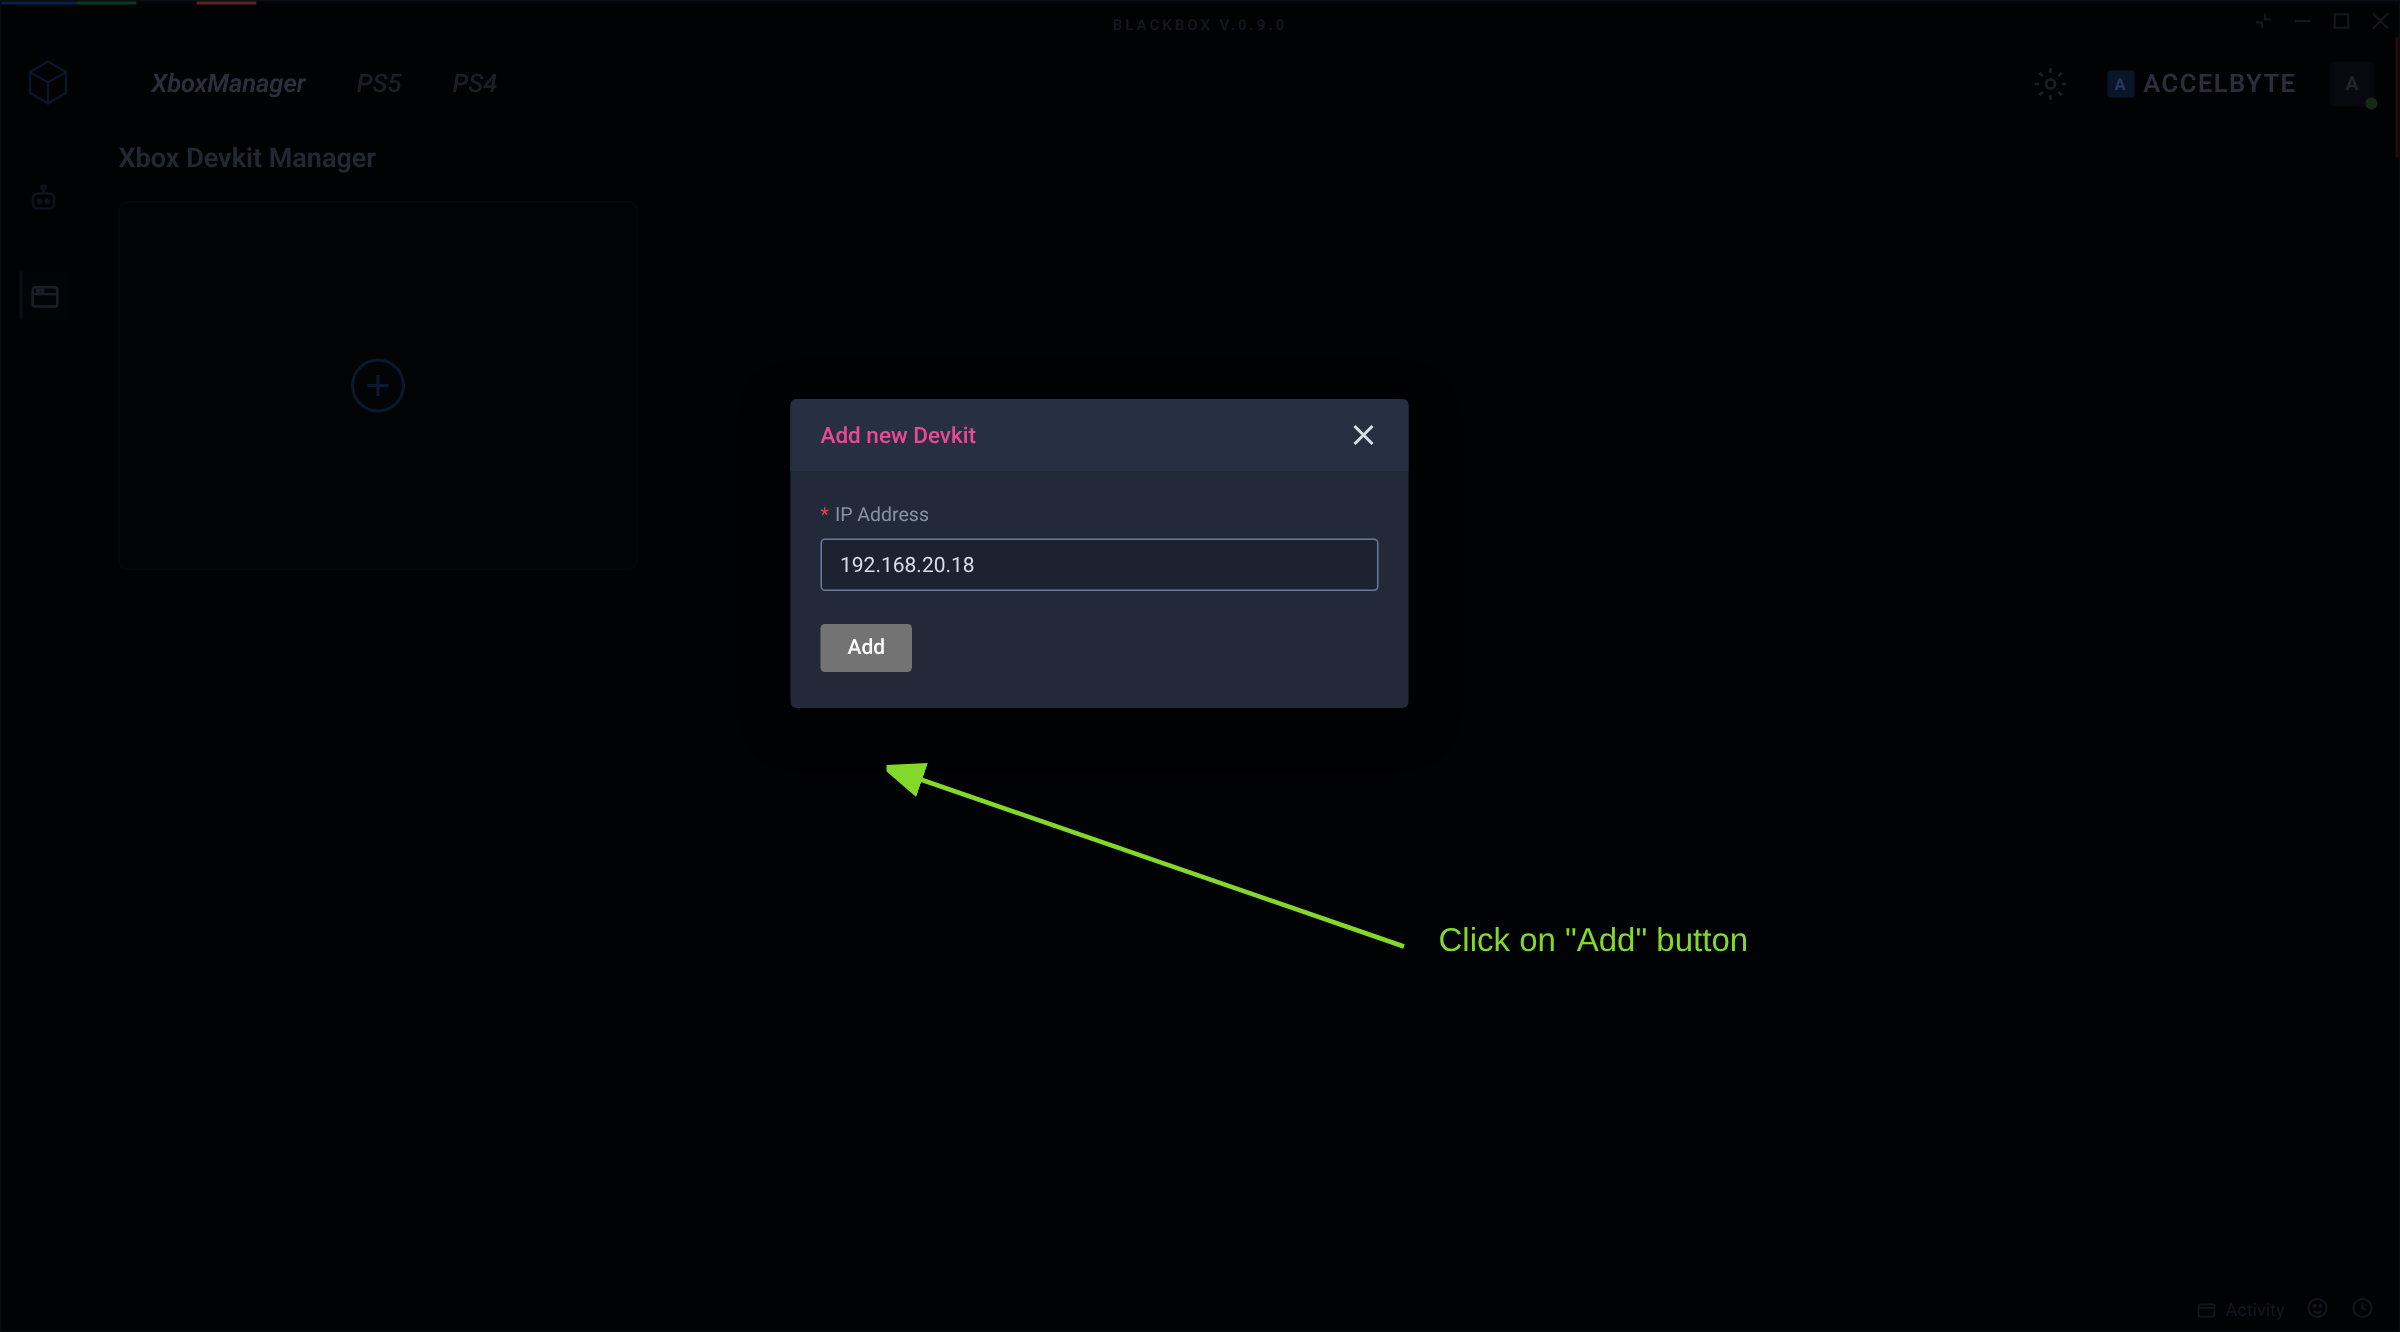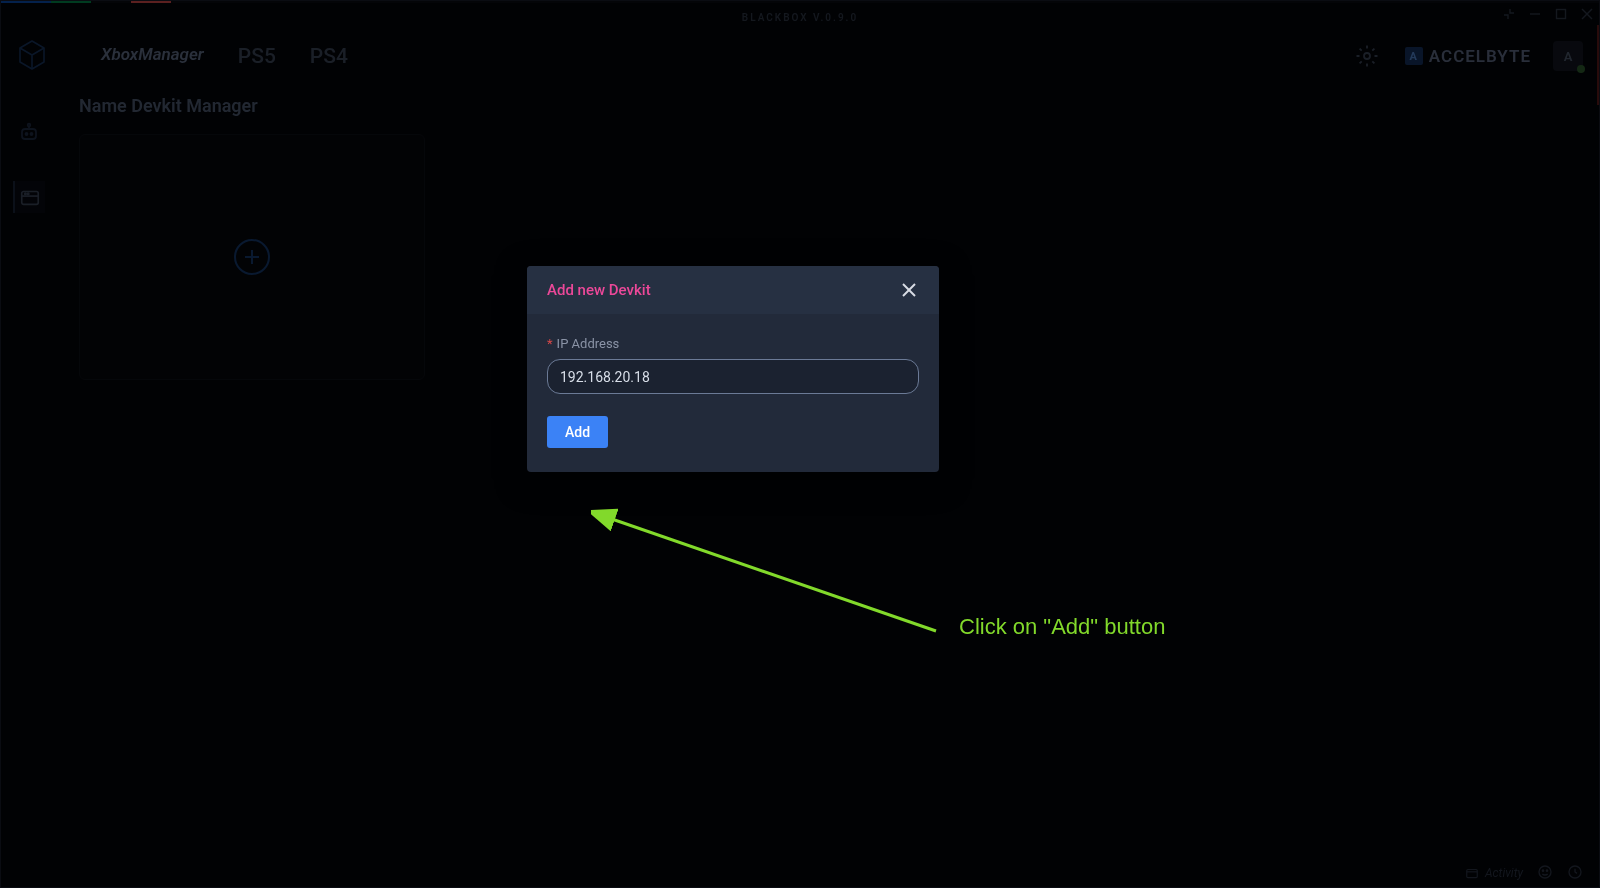--- a/index.html
+++ b/index.html
@@ -12,21 +12,21 @@
     
     .titlebar { position: absolute; top: 2px; left: 0; right: 0; height: 20px; display: flex; align-items: flex-end; justify-content: center; color: #2d3544; font-size: 10px; letter-spacing: 2px; font-weight: 600; }
     .window-controls { position: absolute; right: 6px; top: 4px; display: flex; gap: 14px; align-items: center; }
     .window-controls svg,.window-controls span { color: #2d3544; cursor: pointer; }
 
     
     .header { position: absolute; top: 26px; left: 0; right: 0; height: 58px; display: flex; align-items: center; padding: 0 16px; }
     .logo-cube { width: 30px; height: 34px; display: flex; align-items: center; justify-content: center; }
     .nav-tabs { display: flex; gap: 34px; margin-left: 54px; }
     .nav-tab-active { color: #5d6a83; font-size: 17px; font-weight: 600; font-style: italic; }
-    .nav-tab { color: #3b4558; font-size: 21px; font-weight: 500; cursor: pointer; }
+    .nav-tab { color: #3b4558; font-size: 17px; font-weight: 500; cursor: pointer; font-style: italic; }
     .header-right { margin-left: auto; display: flex; align-items: center; gap: 22px; }
     .gear-btn { width: 32px; height: 32px; display: flex; align-items: center; justify-content: center; cursor: pointer; }
     .brand { display: flex; align-items: center; gap: 6px; color: #5b6780; font-size: 17px; font-weight: 600; letter-spacing: 1px; }
     .brand-logo { width: 18px; height: 18px; background: #16305c; border-radius: 2px; display: flex; align-items: center; justify-content: center; color: #4f80c8; font-size: 11px; font-weight: 700; }
     .user-avatar { position: relative; width: 30px; height: 30px; border-radius: 4px; background: #12161f; color: #4a5568; display: flex; align-items: center; justify-content: center; font-size: 13px; font-weight: 600; cursor: pointer; }
     .user-avatar .presence { position: absolute; bottom: -2px; right: -2px; width: 8px; height: 8px; border-radius: 50%; background: #2d5a2d; }
 
     
     .sidebar { position: absolute; top: 88px; left: 0; width: 56px; bottom: 0; display: flex; flex-direction: column; align-items: center; gap: 32px; padding-top: 28px; }
     .sidebar-item { width: 32px; height: 32px; display: flex; align-items: center; justify-content: center; cursor: pointer; }
@@ -44,31 +44,31 @@
     
     .modal { position: absolute; top: 265px; left: 526px; width: 412px; background: #222a3a; border-radius: 4px; z-index: 10; box-shadow: 0 8px 30px rgba(0,0,0,0.5); }
     .modal-header { display: flex; align-items: center; justify-content: space-between; padding: 14px 20px; background: #263042; border-top-left-radius: 4px; border-top-right-radius: 4px; }
     .modal-title { color: #ec4899; font-size: 15px; font-weight: 500; }
     .modal-close { width: 20px; height: 20px; display: flex; align-items: center; justify-content: center; color: #d8dce4; cursor: pointer; font-size: 18px; }
     .modal-body { padding: 22px 20px 24px 20px; }
     .field { margin-bottom: 22px; }
     .field-label { display: flex; align-items: center; gap: 4px; color: #8a93a6; font-size: 13px; margin-bottom: 8px; }
     .req-star { color: #d84848; font-size: 13px; }
     .field-input { width: 100%; height: 35px; background: #1b2230; border: 1px solid #44506a; border-radius: 3px; color: #d8dee8; font-size: 14px; padding: 0 12px; outline: none; }
-    .field-input.focused { border-color: #6b7a96; border-radius: 13px; }
+    .field-input.focused { border-color: #6b7a96; }
     .field-input.unfocused { border-color: #2f3748; }
     .modal-footer { padding: 0 20px 22px 20px; }
-    .add-btn { background: #3b82f6; color: #fff; border: none; border-radius: 3px; padding: 8px 18px; font-size: 14px; font-weight: 500; cursor: pointer; }
+    .add-btn { background: #737373; color: #fff; border: none; border-radius: 3px; padding: 8px 18px; font-size: 14px; font-weight: 500; cursor: pointer; }
 
     
     .annotation-svg { position: absolute; top: 505px; left: 590px; z-index: 20; pointer-events: none; }
     .annotation-text { position: absolute; top: 613px; left: 958px; color: #82d92b; font-size: 22px; font-family: sans-serif; z-index: 20; pointer-events: none; }
 
     
-    .statusbar { position: absolute; bottom: 0; left: 0; right: 0; height: 28px; display: flex; align-items: center; justify-content: flex-end; gap: 14px; padding: 0 16px; color: #2a3242; font-size: 12px; font-style: italic; }
+    .statusbar { position: absolute; bottom: 0; left: 0; right: 0; height: 28px; display: flex; align-items: center; justify-content: flex-end; gap: 14px; padding: 0 16px; color: #2a3242; font-size: 12px; }
     .statusbar .status-item { display: flex; align-items: center; gap: 6px; cursor: pointer; }
 
     
     .right-edge { position: absolute; top: 24px; right: 0; width: 2px; height: 80px; background: #5a1a1a; }
   </style>
 </head>
 <body>
 
 <div class="color-strip">
   <span style="background:#0a4aa8;flex:0 0 50px"></span>
@@ -149,21 +149,21 @@
     <svg width="22" height="22" viewBox="0 0 24 24" fill="none" stroke="#3b4558" stroke-width="1.8">
       <rect x="3" y="6" width="18" height="14" rx="2"></rect>
       <line x1="3" y1="11" x2="21" y2="11"></line>
       <circle cx="7" cy="8.5" r="0.8" fill="#3b4558"></circle>
       <circle cx="10" cy="8.5" r="0.8" fill="#3b4558"></circle>
     </svg>
   </div>
 </div>
 
 <div class="main">
-  <div class="page-title">Name Devkit Manager</div>
+  <div class="page-title">Xbox Devkit Manager</div>
   <div class="add-card">
     <div class="add-circle">
       <svg width="20" height="20" viewBox="0 0 20 20" stroke="#14386b" stroke-width="2">
           <line x1="10" y1="3" x2="10" y2="17"></line>
           <line x1="3" y1="10" x2="17" y2="10"></line>
         </svg>
     </div>
   </div>
 </div>
 

